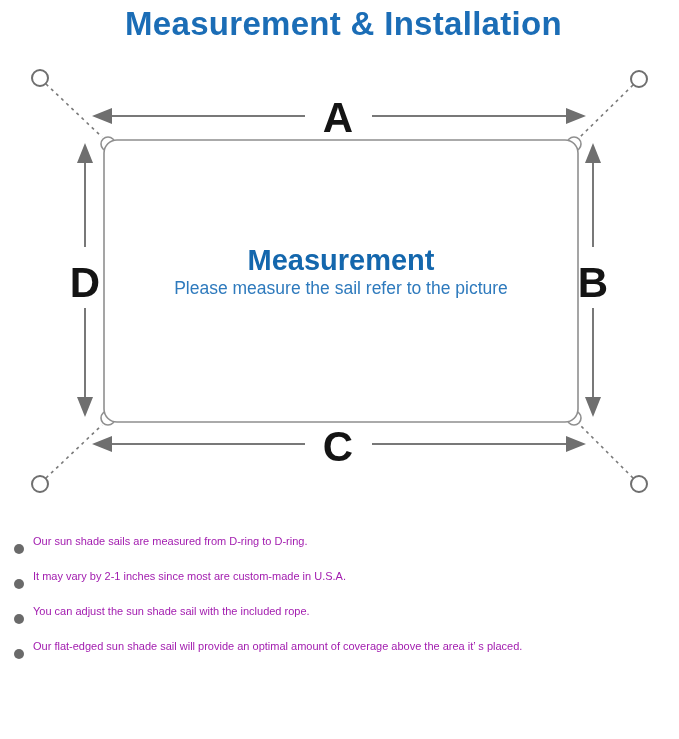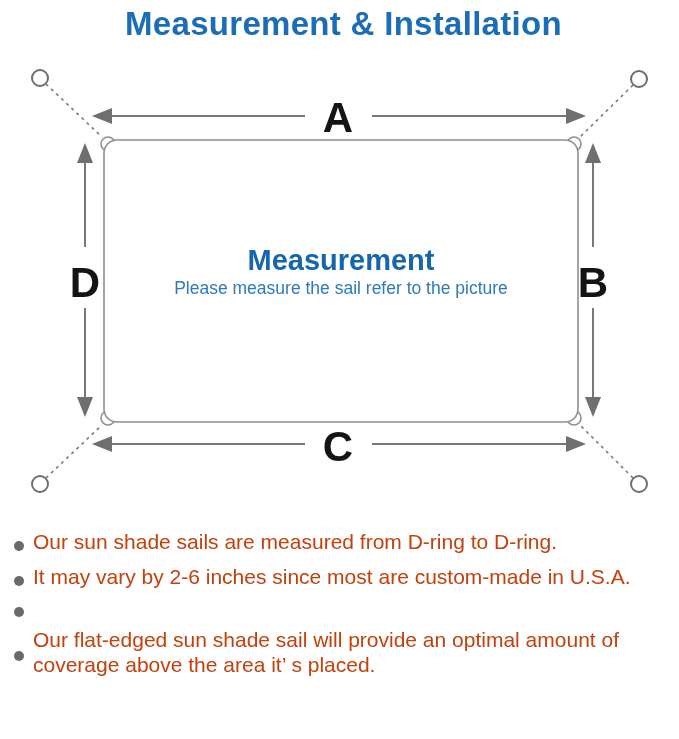--- a/index.html
+++ b/index.html
@@ -21,22 +21,22 @@
   .ring{fill:#ffffff;stroke:#8f8f8f;stroke-width:1.6;}
   .dim-label{fill:#141414;font-weight:bold;font-size:42px;
              font-family:"Liberation Sans", sans-serif;text-anchor:middle;}
   .center-heading{fill:#1467ad;font-weight:bold;font-size:29px;
              font-family:"Liberation Sans", sans-serif;text-anchor:middle;}
   .center-caption{fill:#2e7abd;font-size:17.5px;
              font-family:"Liberation Sans", sans-serif;text-anchor:middle;}
 
   .notes{position:absolute;top:529px;left:13px;width:653px;
          margin:0;padding:0;list-style:none;}
-  .note{display:flex;align-items:center;margin:0 0 10px 0;
-        color:#c2410c;font-size:21px;line-height:25px;}
+  .note{display:flex;align-items:flex-end;margin:0 0 10px 0;
+        color:#a21caf;font-size:11px;line-height:25px;}
   .dot{width:10px;height:10px;border-radius:50%;background:#6a6a6a;
        margin:8px 9px 0 1px;flex:none;}
 </style>
 </head>
 <body>
 
 <div class="page">
 
   <h1 class="title">Measurement &amp; Installation</h1>
 
@@ -96,24 +96,25 @@
     <text class="center-caption" x="341" y="294">Please measure the sail refer to the picture</text>
   </svg>
 
   <ul class="notes">
     <li class="note">
       <span class="dot"></span>
       <span>Our sun shade sails are measured from D-ring to D-ring.</span>
     </li>
     <li class="note">
       <span class="dot"></span>
-      <span>It may vary by 2-6 inches since most are custom-made in U.S.A.</span>
+      <span>It may vary by 2-1 inches since most are custom-made in U.S.A.</span>
     </li>
     <li class="note">
       <span class="dot"></span>
+      <span>You can adjust the sun shade sail with the included rope.</span>
     </li>
     <li class="note">
       <span class="dot"></span>
       <span>Our flat-edged sun shade sail will provide an optimal amount of coverage above the area it’ s placed.</span>
     </li>
   </ul>
 
 </div>
 
 </body></html>

